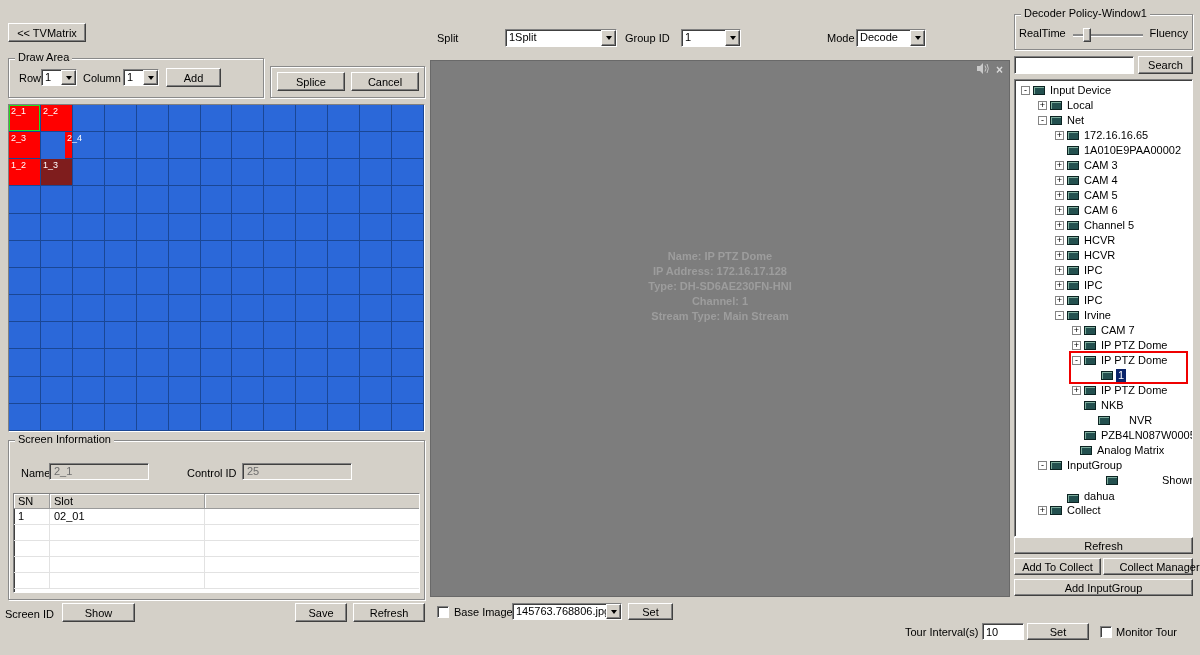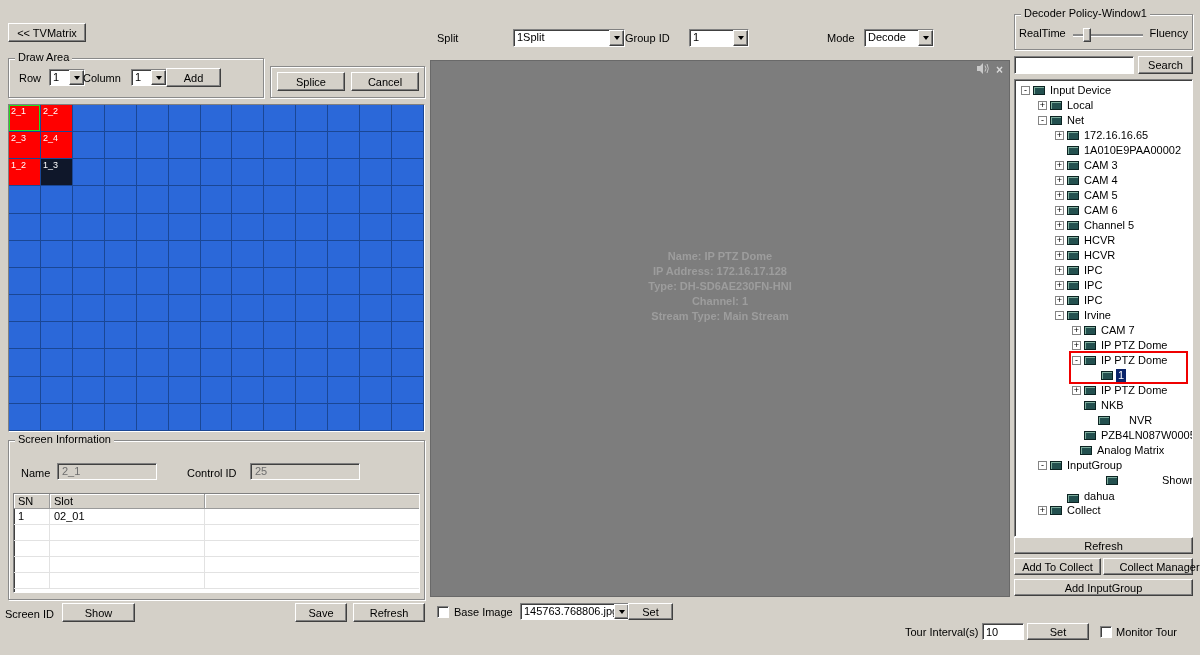--- a/index.html
+++ b/index.html
@@ -4,21 +4,21 @@
 <style>
   * { box-sizing: border-box; }
   html,body { margin:0; padding:0; }
   #app { position:relative; width:1200px; height:655px; background:#d4d0c8;
          font-family:"Liberation Sans", sans-serif; font-size:11px; color:#000; overflow:hidden; }
   .label { position:absolute; white-space:nowrap; }
   .btn { position:absolute; background:#d4d0c8; border:1px solid;
          border-color:#ffffff #404040 #404040 #ffffff; box-shadow:inset -1px -1px 0 #808080;
          display:flex; align-items:center; justify-content:center; font-size:11px; cursor:default; white-space:nowrap; }
   .field { position:absolute; background:#fff; border:1px solid;
-           border-color:#808080 #fff #fff #808080; box-shadow:inset 1px 1px 0 #404040;margin-left:8px; }
+           border-color:#808080 #fff #fff #808080; box-shadow:inset 1px 1px 0 #404040; }
   .field.disabled { background:#d4d0c8; color:#6e6e6e; }
   .field .txt { display:block; padding:1px 4px; line-height:13px; overflow:hidden; white-space:nowrap; }
   .combo { display:flex; align-items:stretch; }
   .combo .val { flex:1; padding:1px 3px; line-height:13px; overflow:hidden; white-space:nowrap; }
   .combo .drop { width:15px; background:#d4d0c8; border:1px solid; border-color:#fff #404040 #404040 #fff;
                  box-shadow:inset -1px -1px 0 #808080; display:flex; align-items:center; justify-content:center; }
   .tri { width:0; height:0; border-left:3px solid transparent; border-right:3px solid transparent; border-top:4px solid #000; }
   .input { position:absolute; background:#fff; border:1px solid; border-color:#808080 #fff #fff #808080;
            box-shadow:inset 1px 1px 0 #404040; font-family:"Liberation Sans",sans-serif; font-size:11px; padding:1px 3px; }
   .groupbox { position:absolute; border:1px solid #8a8a8a; box-shadow:1px 1px 0 #fff, inset 1px 1px 0 #fff; }
@@ -297,38 +297,38 @@
         <div class="grid-cell"></div>
         <div class="grid-cell"></div>
         <div class="grid-cell"></div>
         <div class="grid-cell"></div>
         <div class="grid-cell"></div>
         <div class="grid-cell"></div>
         <div class="grid-cell"></div>
         <div class="grid-cell" style="background: rgb(255, 0, 0);">
           <span class="cell-label">2_3</span>
         </div>
-        <div class="grid-cell" style="background: rgb(255, 0, 0);">
+        <div class="grid-cell" style="background: rgb(255, 0, 0); margin-left: 24px;">
           <span class="cell-label">2_4</span>
         </div>
         <div class="grid-cell"></div>
         <div class="grid-cell"></div>
         <div class="grid-cell"></div>
         <div class="grid-cell"></div>
         <div class="grid-cell"></div>
         <div class="grid-cell"></div>
         <div class="grid-cell"></div>
         <div class="grid-cell"></div>
         <div class="grid-cell"></div>
         <div class="grid-cell"></div>
         <div class="grid-cell"></div>
         <div class="grid-cell" style="background: rgb(255, 0, 0);">
           <span class="cell-label">1_2</span>
         </div>
-        <div class="grid-cell" style="background: #0f172a;">
+        <div class="grid-cell" style="background: #7f1d1d;">
           <span class="cell-label">1_3</span>
         </div>
         <div class="grid-cell"></div>
         <div class="grid-cell"></div>
         <div class="grid-cell"></div>
         <div class="grid-cell"></div>
         <div class="grid-cell"></div>
         <div class="grid-cell"></div>
         <div class="grid-cell"></div>
         <div class="grid-cell"></div>

